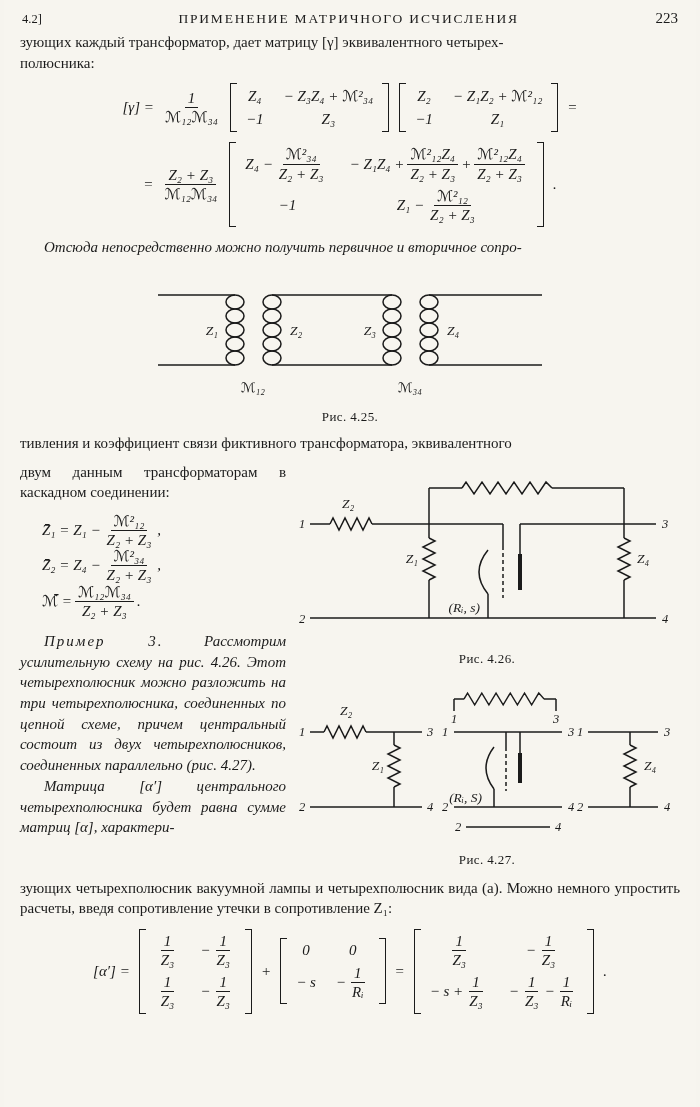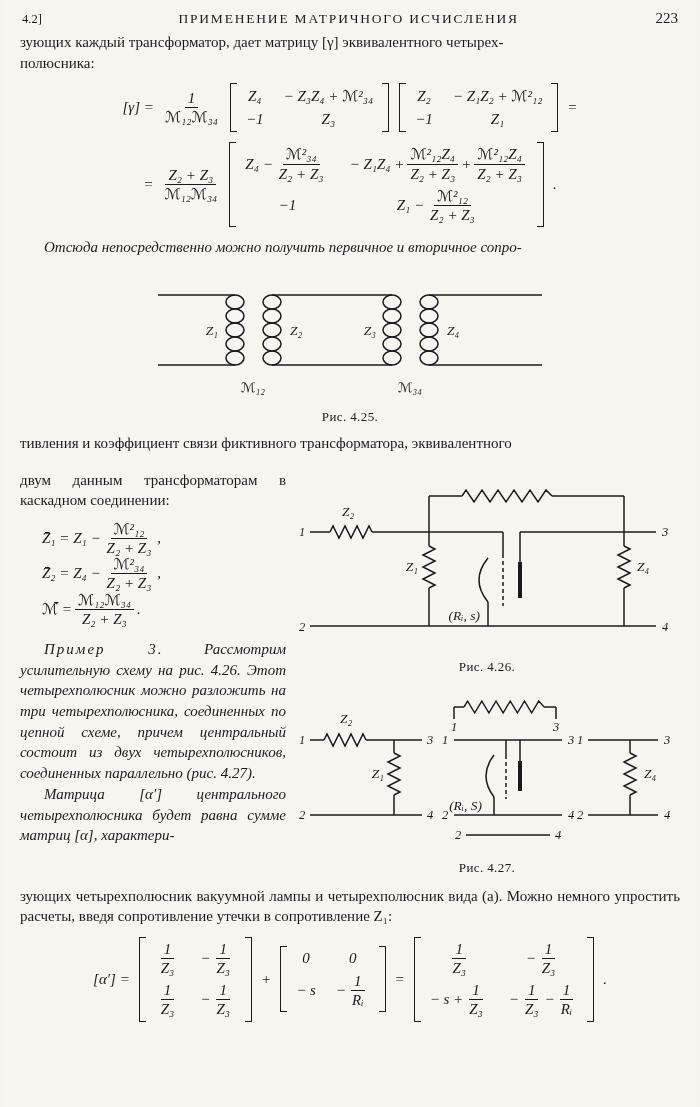--- a/index.html
+++ b/index.html
@@ -34,21 +34,21 @@
   .brk.l { border-right:none; margin-right:1px; }
   .brk.r { border-left:none; margin-left:1px; }
   .cells { display:grid; grid-template-columns:max-content max-content; column-gap:20px; row-gap:6px; align-items:center; justify-items:center; padding:4px 8px; }
   .cell { display:inline-flex; align-items:center; white-space:nowrap; }
 
   .formula-left { display:flex; flex-direction:column; gap:0; margin:10px 0 12px 22px; font-style:italic; font-size:15px;
                   font-family:"Liberation Serif","DejaVu Serif","DejaVu Sans",serif; }
   .fline { display:flex; align-items:center; }
 
   
-  .twocol { display:flex; gap:8px; margin-top:16px; }
+  .twocol { display:flex; gap:8px; margin-top:8px; }
   .colL { width:266px; flex:none; }
   .colR { flex:1; min-width:0; }
 
   figure { margin:0; text-align:center; }
   figcaption { font-size:13px; letter-spacing:0.4px; margin-top:3px; }
   .fig425 { margin:12px auto 8px; }
   .figblock { margin:4px 0 10px; }
 
   
   svg text { font-family:"Liberation Serif","DejaVu Serif","DejaVu Sans",serif; fill:#1b1b1b; }

